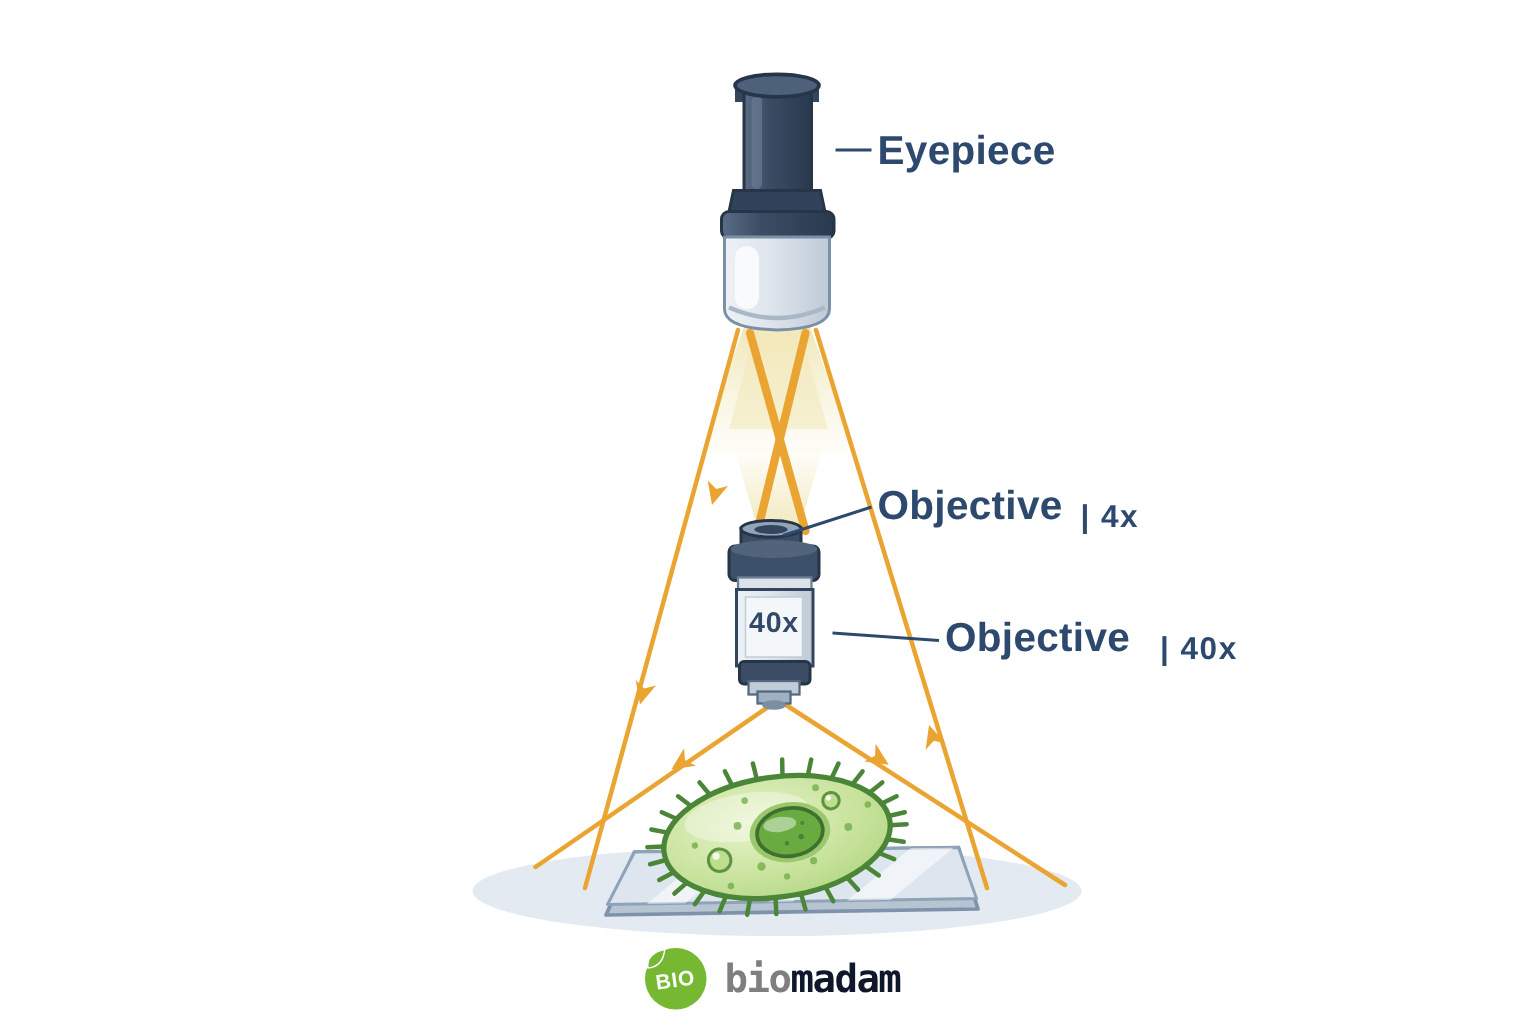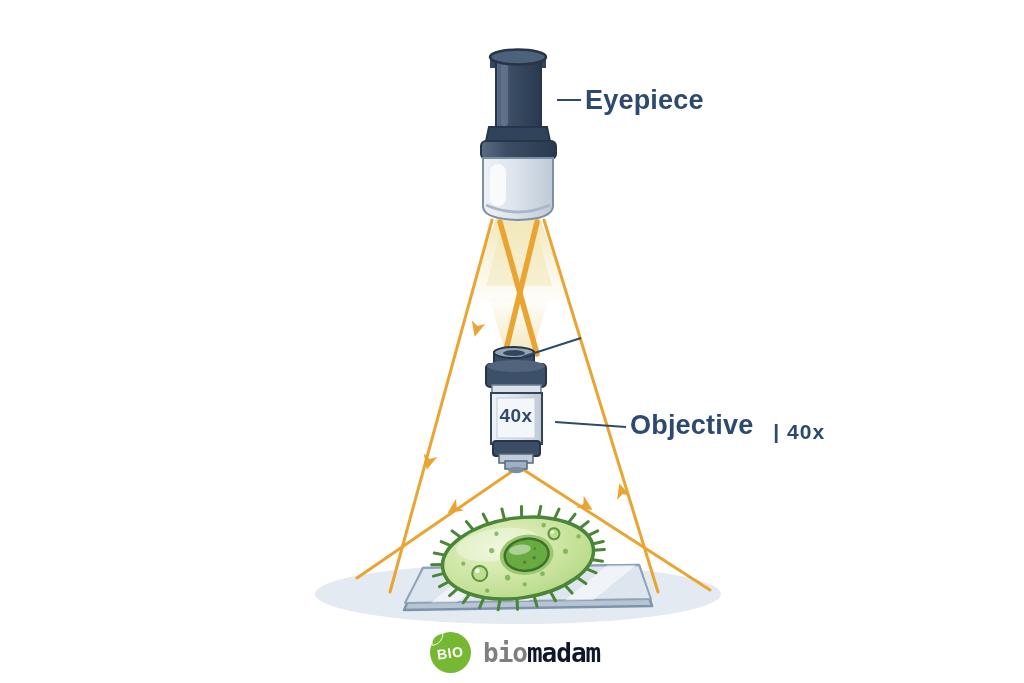--- a/index.html
+++ b/index.html
@@ -211,20 +211,23 @@
     <line x1="557" y1="100" x2="581" y2="100"></line>
     <line x1="522" y1="357" x2="581" y2="338"></line>
     <line x1="555" y1="422" x2="626" y2="427"></line>
   </g>
 </svg>
 
 <div class="lbl" style="left:585px;top:85px;">
   <span>Eyepiece</span>
 </div>
 
+<div class="lbl" style="left:585px;top:322px;">
+  <span>Objective</span><span class="mag gap-sm">| 4x</span>
+</div>
 
 <div class="lbl" style="left:630px;top:410px;">
   <span>Objective</span><span class="mag gap-lg">| 40x</span>
 </div>
 
 <div class="body-mag">40x</div>
 
 <div class="logo">
   <div class="logo-badge">
     <svg class="leaf" viewBox="0 0 16 16">

